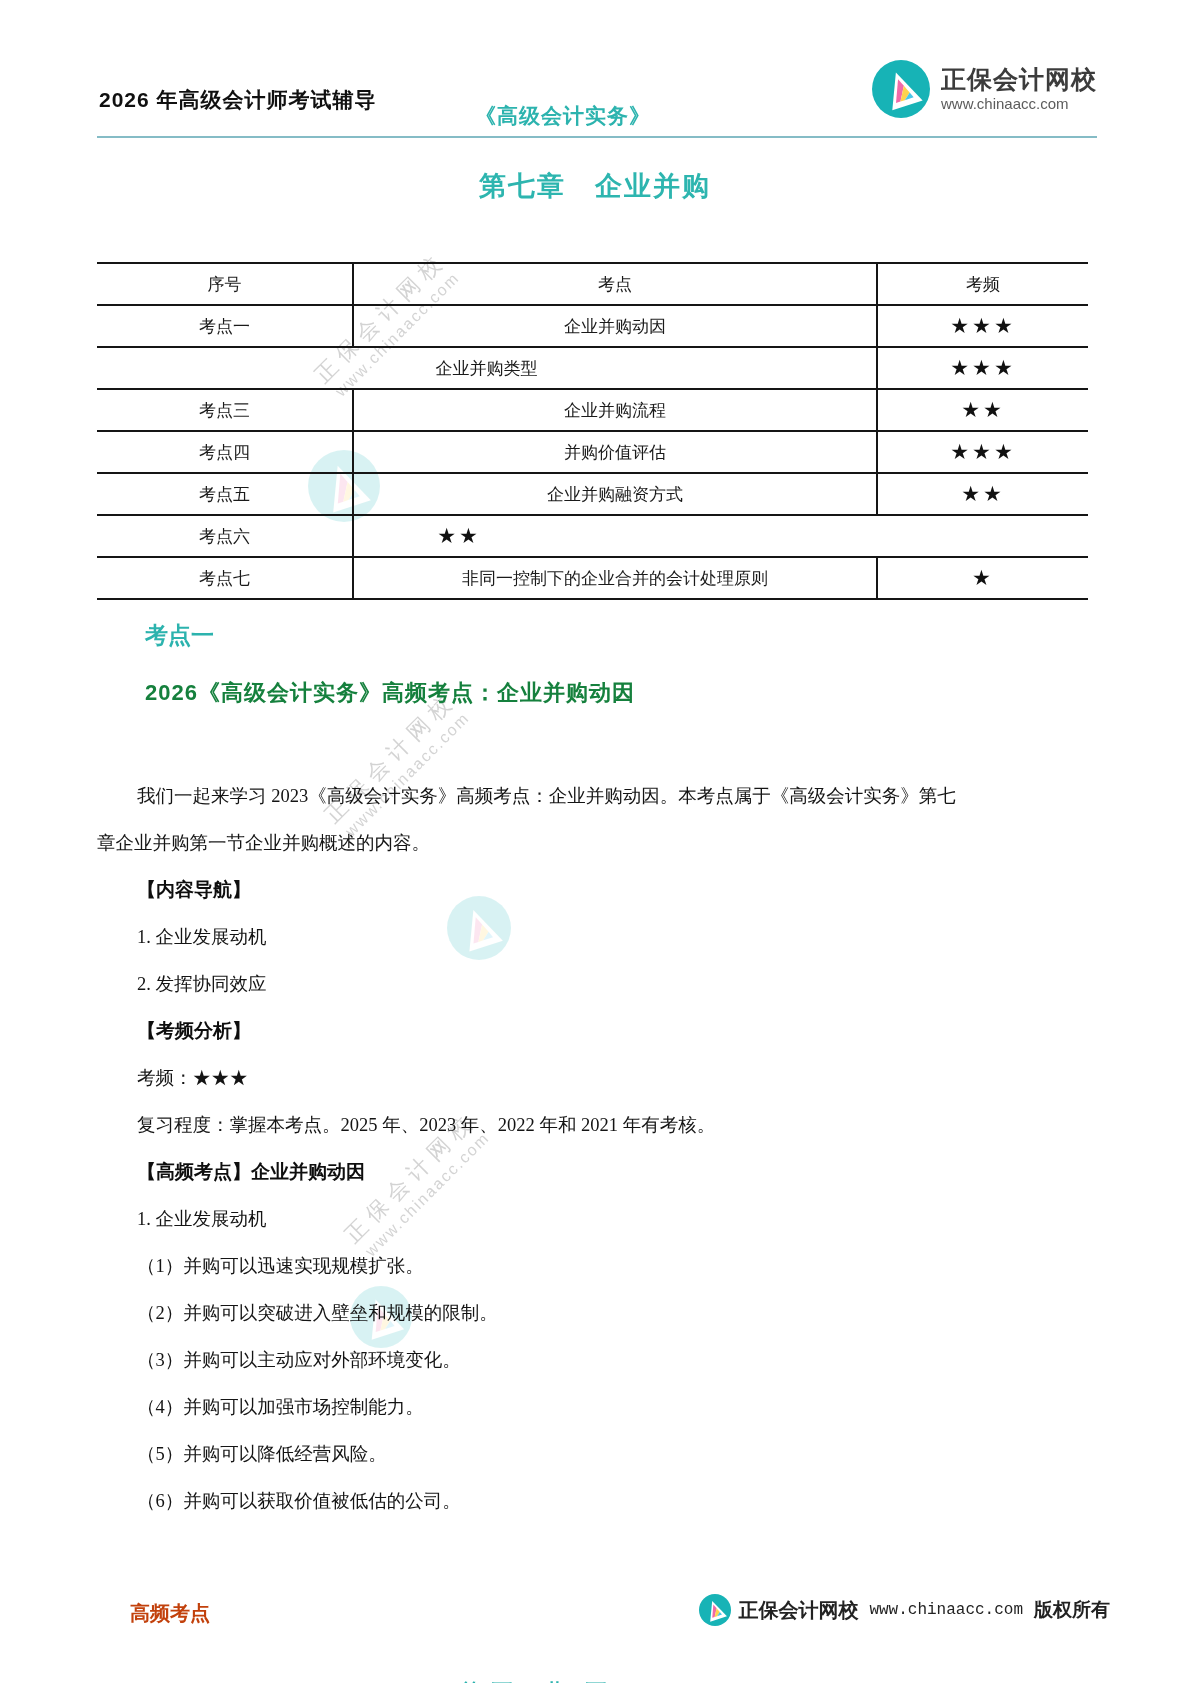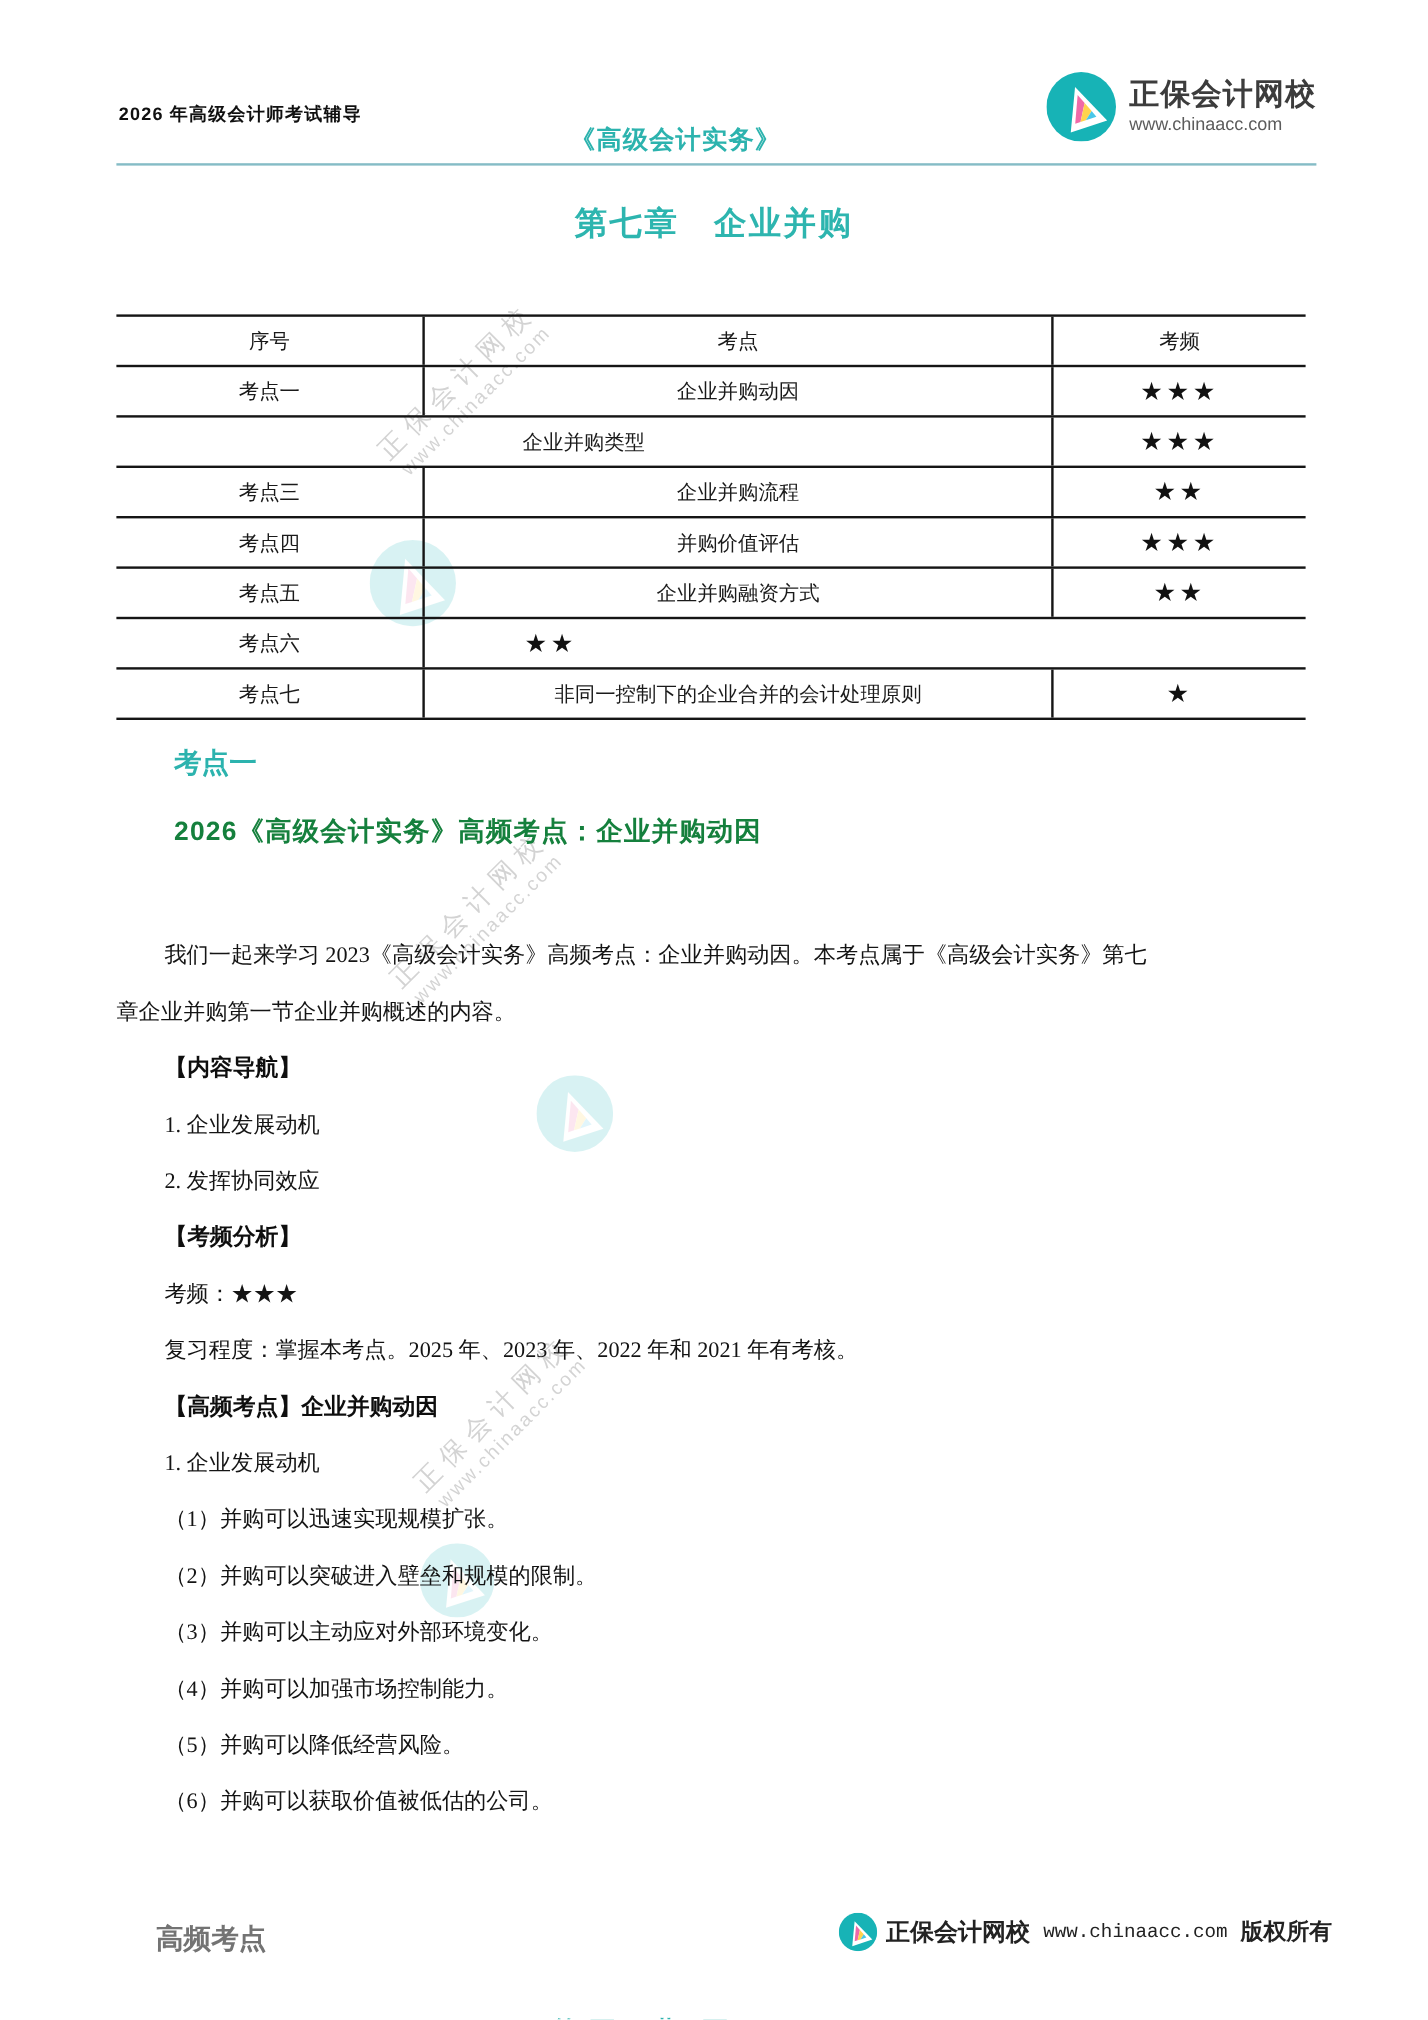--- a/index.html
+++ b/index.html
@@ -14,21 +14,21 @@
     color:#a9a9a9; opacity:.5; font-family:"Liberation Sans",sans-serif; pointer-events:none;
   }
   .wm-cn { font-size:22px; letter-spacing:7px; white-space:nowrap; }
   .wm-en { font-size:16px; letter-spacing:2px; white-space:nowrap; }
   .wm-logo { position:absolute; z-index:0; opacity:.16; pointer-events:none; }
   .wm-logo svg { display:block; }
   
   .header { position:absolute; z-index:1; left:97px; top:60px; width:1000px; height:78px;
             border-bottom:2px solid #85bcc6; }
   .course-title { position:absolute; left:2px; top:26px; font-family:"Liberation Sans",sans-serif;
-            font-weight:700; font-size:15px; color:#101010; letter-spacing:1px; }
+            font-weight:700; font-size:21px; color:#101010; letter-spacing:1px; }
   .subject-title { position:absolute; left:378px; top:26px; font-family:"Liberation Sans",sans-serif;
             font-weight:700; font-size:21px; color:#2cb3ae; letter-spacing:1px;margin-top:16px; }
   .brand { position:absolute; right:0; top:0; display:flex; align-items:center; gap:11px; }
   .brand-text { display:flex; flex-direction:column; }
   .brand-name { font-family:"Liberation Sans",sans-serif; font-weight:700; font-size:25px;
             color:#3c3c3c; letter-spacing:1px; line-height:1.1; }
   .brand-url { font-family:"Liberation Sans",sans-serif; font-size:15px; color:#5c5c5c; margin-top:1px; }
   
   .chapter-title { position:absolute; z-index:1; left:0; top:168px; width:100%; text-align:center;
             font-family:"Liberation Sans",sans-serif; font-weight:700; font-size:27px;
@@ -48,21 +48,21 @@
   .section-heading { position:absolute; z-index:1; left:145px; top:678px;
             font-family:"Liberation Sans",sans-serif; font-weight:700; font-size:22px;
             color:#15803d; letter-spacing:1px; }
   
   .body-copy { position:absolute; z-index:1; left:97px; top:772px; width:996px; }
   .line { height:47px; display:flex; align-items:center; font-size:18.5px; color:#141414; }
   .indent { padding-left:40px; }
   .hline { font-family:"Liberation Sans",sans-serif; font-weight:700; font-size:19px; color:#0e0e0e; }
   
   .footer-left { position:absolute; z-index:1; left:130px; top:1600px;
-            font-family:"Liberation Sans",sans-serif; font-weight:700; font-size:23px; color:#737373; }
+            font-family:"Liberation Sans",sans-serif; font-weight:700; font-size:20px; color:#c2410c; }
   .footer-center { position:absolute; z-index:1; left:461px; top:1678px;
             font-family:Liberation Sans, sans-serif; font-weight:700; font-size:20px; color:#2cb3ae; }
   .footer-sep { font-style:italic; font-weight:400; color:#8ed6c8; margin:0 8px; }
   .footer-right { position:absolute; z-index:1; right:80px; top:1594px; display:flex;
             align-items:center; gap:7px; }
   .footer-brand-name { font-family:"Liberation Sans",sans-serif; font-weight:700; font-size:20px; color:#222; }
   .footer-brand-url { font-family:"Liberation Mono","DejaVu Sans Mono",monospace; font-size:16px;
             color:#222; margin:0 4px; }
   .footer-copyright { font-family:"Liberation Sans",sans-serif; font-weight:700; font-size:19px; color:#222; }
   .logo-svg { display:block; }

